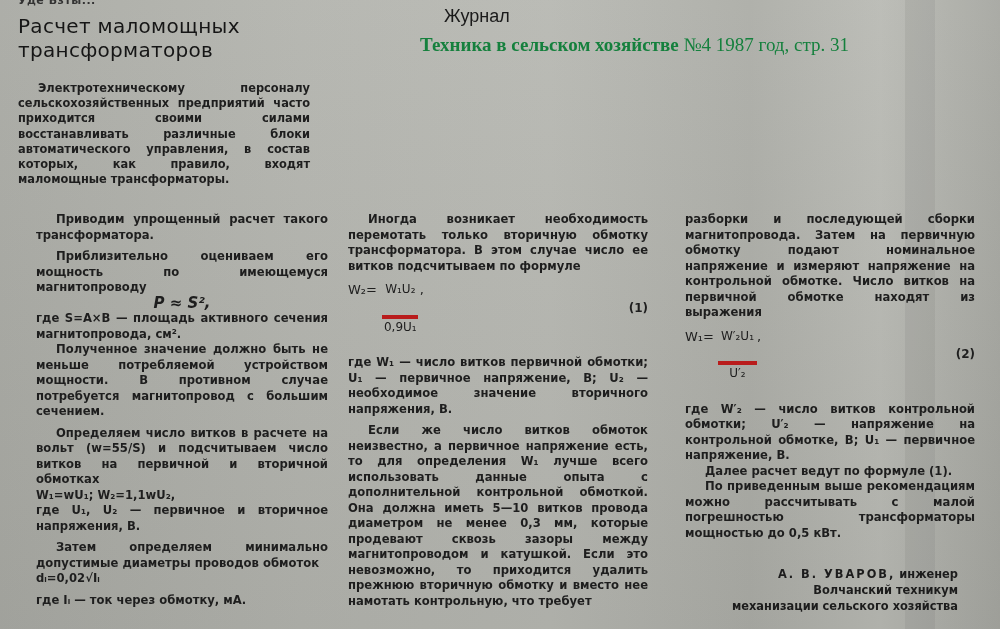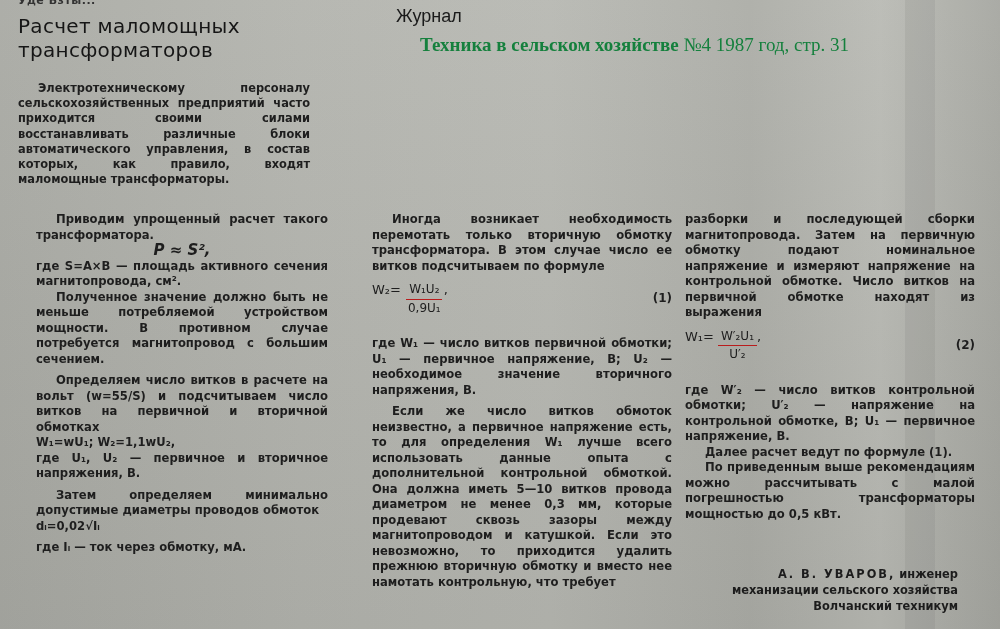--- a/index.html
+++ b/index.html
@@ -14,40 +14,40 @@
   .shade.s1 { left:905px; width:30px; background:rgba(90,92,88,0.10); }
   .shade.s2 { left:0; width:1000px; background:linear-gradient(180deg, rgba(255,255,255,0.05), rgba(0,0,0,0.05)); }
 
   .topcut { position:absolute; left:18px; top:-6px; font-size:11px; font-weight:bold; color:#333; letter-spacing:0.5px; }
 
   .title {
     position:absolute; left:18px; top:14px; width:300px;
     font-family:"DejaVu Sans", sans-serif; font-weight:normal; font-size:20px; line-height:24px;
     color:#161616; letter-spacing:0.3px;
   }
-  .journal-label { position:absolute; left:396px; top:6px; font-family:"Liberation Sans", sans-serif; font-size:18px; color:#1a1a1a;text-align:center; }
+  .journal-label { position:absolute; left:444px; top:6px; font-family:"Liberation Sans", sans-serif; font-size:18px; color:#1a1a1a;text-align:center; }
   .journal-line  { position:absolute; left:420px; top:34px; font-family:Liberation Serif, serif; font-size:19px; color:#15803d; white-space:nowrap; }
   .journal-line b { font-weight:bold; }
 
   .col { position:absolute; font-family:"DejaVu Sans", sans-serif; font-size:11.6px; line-height:15.5px; text-align:justify; color:#1e1e1e; font-weight:bold; }
   .col p { margin:0; text-indent:20px; }
   .col p.noindent { text-indent:0; }
   .col p.gap { margin-top:6px; }
 
   .lead { left:18px; top:81px; width:292px; font-size:11.4px; line-height:15.2px; }
 
   .c1 { left:36px; top:212px; width:292px; }
-  .c2 { left:348px; top:212px; width:300px;margin-left:24px; }
+  .c2 { left:348px; top:212px; width:300px; }
   .c3 { left:685px; top:212px; width:290px; }
 
   .formula-center { text-align:center; text-indent:0 !important; font-style:italic; font-size:15px; margin:2px 0; }
   .eq { display:flex; align-items:center; justify-content:space-between; margin:8px 0 20px 0; text-indent:0; }
   .eq .lhs { display:flex; font-size:13px; font-weight:normal; }
   .frac { display:inline-flex; flex-direction:column; align-items:center; margin-left:4px; font-size:12px; }
-  .frac .num { padding:0 3px 1px 3px; border-bottom:1px solid #b91c1c; }
+  .frac .num { padding:0 3px 17px 3px; border-bottom:4px solid #b91c1c; }
   .frac .den { padding:1px 3px 0 3px; }
   .eq .num-label { font-size:12px; }
 
   .sign { position:absolute; left:700px; top:566px; width:258px; text-align:right; font-size:11.4px; line-height:16px; font-weight:bold; }
   .sign .author { letter-spacing:2px; }
   .sign .role { letter-spacing:0; font-weight:bold; }
 </style>
 </head>
 <body>
 
@@ -67,20 +67,21 @@
     <b>Техника в сельском хозяйстве</b>
     <span>№4 1987 год, стр. 31</span>
   </div>
 
   <div class="col lead">
     <p>Электротехническому персоналу сельскохозяйственных предприятий часто приходится своими силами восстанавливать различные блоки автоматического управления, в состав которых, как правило, входят маломощные трансформаторы.</p>
   </div>
 
   <div class="col c1">
     <p>Приводим упрощенный расчет такого трансформатора.</p>
+    <p class="gap">Приблизительно оцениваем его мощность по имеющемуся магнитопроводу</p>
     <p class="formula-center">P ≈ S²,</p>
     <p class="noindent">где S=A×B — площадь активного сечения магнитопровода, см².</p>
     <p>Полученное значение должно быть не меньше потребляемой устройством мощности. В противном случае потребуется магнитопровод с большим сечением.</p>
     <p class="gap">Определяем число витков в расчете на вольт (w=55/S) и подсчитываем число витков на первичной и вторичной обмотках</p>
     <p class="noindent">W₁=wU₁; W₂=1,1wU₂,</p>
     <p class="noindent">где U₁, U₂ — первичное и вторичное напряжения, В.</p>
     <p class="gap">Затем определяем минимально допустимые диаметры проводов обмоток</p>
     <p class="noindent">dᵢ=0,02√Iᵢ</p>
     <p class="noindent gap">где Iᵢ — ток через обмотку, мА.</p>
   </div>
@@ -118,16 +119,16 @@
     <p class="noindent">где W′₂ — число витков контрольной обмотки; U′₂ — напряжение на контрольной обмотке, В; U₁ — первичное напряжение, В.</p>
     <p>Далее расчет ведут по формуле (1).</p>
     <p>По приведенным выше рекомендациям можно рассчитывать с малой погрешностью трансформаторы мощностью до 0,5 кВт.</p>
   </div>
 
   <div class="sign">
     <div>
       <span class="author">А. В. УВАРОВ,</span>
       <span class="role">инженер</span>
     </div>
+    <div>Волчанский техникум</div>
     <div>механизации сельского хозяйства</div>
-    <div>Волчанский техникум</div>
   </div>
 </div>
 
 </body></html>

